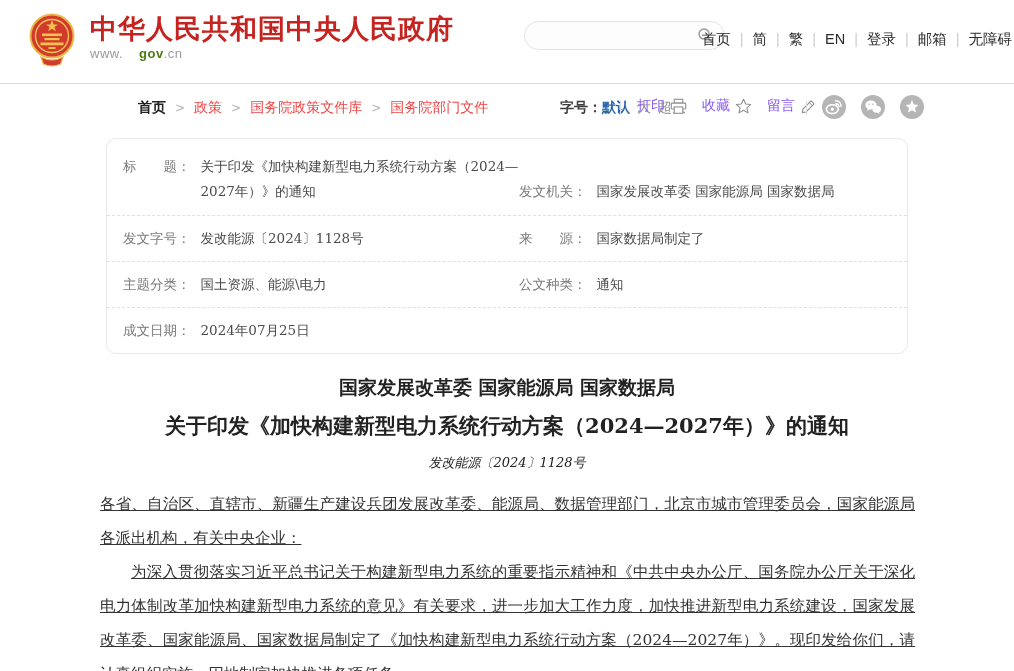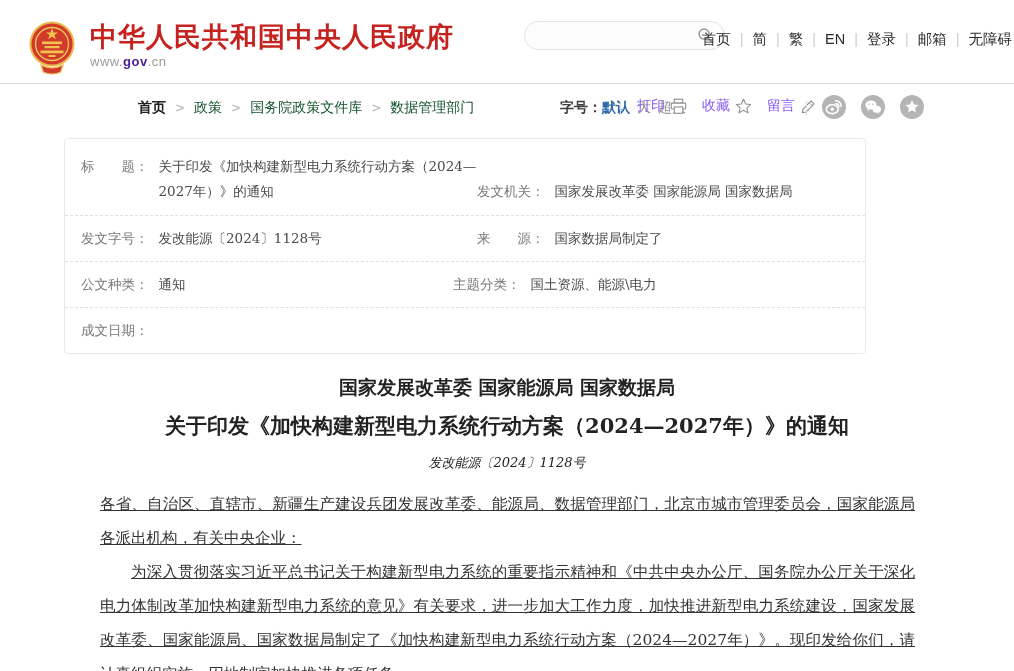--- a/index.html
+++ b/index.html
@@ -1,56 +1,56 @@
 <!DOCTYPE html>
 <html><head>
 <meta charset="utf-8">
 <style>
   html,body{margin:0;padding:0;width:1014px;height:671px;background:#fff;overflow:hidden;}
   *{box-sizing:border-box;}
   body{font-family:"Liberation Sans",sans-serif;}
 
   
   .site-header{position:relative;height:84px;background:#fff;border-bottom:1px solid #d6dde6;}
-  .logo{position:absolute;left:27px;top:20px;display:flex;align-items:flex-start;cursor:pointer;}
+  .logo{position:absolute;left:27px;top:12px;display:flex;align-items:flex-start;cursor:pointer;}
   .emblem{width:50px;height:56px;flex-shrink:0;}
   .logo-text{margin-left:13px;}
   .site-title{font-size:27px;font-weight:bold;letter-spacing:1px;line-height:32px;margin-top:1px;}
   .site-url{font-size:13px;color:#9a9a9a;margin-top:1px;letter-spacing:.5px;}
   .site-url .hl{font-weight:bold;}
   .search{position:absolute;left:524px;top:21px;width:201px;height:29px;border:1px solid #e3e3e3;
           border-radius:15px;background:#fdfdfd;display:flex;align-items:center;padding:0 10px;}
   .search input{flex:1;border:none;outline:none;background:transparent;font-size:13px;min-width:0;}
   .search .mag{width:17px;height:17px;cursor:pointer;flex-shrink:0;}
   .top-nav{position:absolute;right:2px;top:30px;font-size:14.5px;color:#2b2b2b;white-space:nowrap;}
   .top-nav .nav-link{cursor:pointer;}
   .top-nav .nav-link + .nav-link::before{content:"|";color:#ccc;margin:0 9px;font-weight:normal;}
 
   
   .doc-font{font-family:"DejaVu Serif","Liberation Serif",serif;}
   .toolbar{position:relative;height:36px;margin-top:8px;font-size:14px;color:#4a4a4a;}
   .breadcrumb{position:absolute;left:138px;top:7px;white-space:nowrap;}
-  .crumb{cursor:pointer;color:#14532d;}
+  .crumb{cursor:pointer;color:#ef4444;}
   .crumb.first{font-weight:bold;color:#222;}
   .crumb + .crumb::before{content:">";color:#b5b5b5;margin:0 9px;font-size:12px;}
   .fontsize{position:absolute;left:560px;top:7px;white-space:nowrap;}
   .fontsize .fs-label{color:#3d3d3d;font-weight:bold;}
   .fs-opt{color:#8c8c8c;margin-left:7px;cursor:pointer;}
   .fs-opt.active{color:#2c66a7;font-weight:bold;margin-left:0;}
   .vdiv{position:absolute;top:9px;width:0;height:14px;border-left:1px solid #ddd;}
   .vdiv.d1{left:620px;}
   .vdiv.d2{left:806px;}
   .actions{position:absolute;left:637px;top:5px;display:flex;gap:15px;align-items:center;}
   .action{display:flex;align-items:center;gap:5px;color:#8b5cf6;cursor:pointer;white-space:nowrap;}
   .action svg{width:17px;height:17px;}
   .share{position:absolute;left:822px;top:3px;display:flex;gap:15px;align-items:center;}
   .share svg{width:24px;height:24px;cursor:pointer;}
 
   
-  .meta-card{margin:10px 0 0 64px;width:802px;border:1px solid #e9e9e9;border-radius:4px;
+  .meta-card{margin:10px 0 0 106px;width:802px;border:1px solid #e9e9e9;border-radius:10px;
              font-size:13.5px;background:#fff;}
   .meta-row{display:flex;padding:10px 16px;}
   .meta-row.r1{padding:15px 16px 11px;}
   .meta-row + .meta-row{border-top:1px dashed #e0e0e0;}
   .cell{display:flex;align-items:flex-start;}
   .cell-left{width:396px;flex-shrink:0;}
   .cell-right{flex:1;align-items:flex-end;}
   .m-label{color:#7a7a7a;white-space:pre;flex-shrink:0;line-height:25px;}
   .m-value{color:#4a4a4a;margin-left:10px;line-height:25px;}
   .cell-left .m-value{max-width:342px;}
@@ -74,40 +74,40 @@
       <circle cx="25" cy="24" r="16.5" fill="none" stroke="#f0c558" stroke-width="1.4"></circle>
       <polygon fill="#f2c14e" points="25,8 26.6,12.4 31,12.4 27.5,15 28.8,19.3 25,16.7 21.2,19.3 22.5,15 19,12.4 23.4,12.4"></polygon>
       <rect x="15" y="21.5" width="20" height="2.6" fill="#f2c14e"></rect>
       <rect x="17.5" y="26" width="15" height="2.2" fill="#f2c14e"></rect>
       <rect x="13.5" y="30.5" width="23" height="2.8" fill="#f2c14e"></rect>
       <rect x="21.5" y="35" width="7" height="2" fill="#f2c14e"></rect>
       <path d="M14 45 Q25 51 36 45 L33.6 52 Q25 56 16.4 52 Z" fill="#d23a2c" stroke="#e9b84a" stroke-width="1.2"></path>
     </svg>
     <div class="logo-text">
       <div class="site-title" style="color:#c5231f;">中华人民共和国中央人民政府</div>
-      <div class="site-url"><span>www.</span><span class="hl" style="color:#4c1d95;">gov</span><span>.cn</span></div>
+      <div class="site-url"><span>www.</span><span class="hl" style="color:#4d7c0f;margin-left:16px;">gov</span><span>.cn</span></div>
     </div>
   </div>
 
   <div class="search">
     <input type="text" value="" style="">
     <svg class="mag" viewBox="0 0 18 18">
       <circle cx="7.5" cy="7.5" r="5.3" fill="none" stroke="#9a9a9a" stroke-width="1.6"></circle>
       <line x1="11.6" y1="11.6" x2="16" y2="16" stroke="#9a9a9a" stroke-width="1.6" stroke-linecap="round"></line>
     </svg>
   </div>
 
   <nav class="top-nav">
     <span class="nav-link">首页</span><span class="nav-link">简</span><span class="nav-link">繁</span><span class="nav-link">EN</span><span class="nav-link">登录</span><span class="nav-link">邮箱</span><span class="nav-link">无障碍</span>
   </nav>
 </header>
 
 <div class="toolbar doc-font">
   <div class="breadcrumb">
-    <span class="crumb first">首页</span><span class="crumb">政策</span><span class="crumb">国务院政策文件库</span><span class="crumb">数据管理部门</span>
+    <span class="crumb first">首页</span><span class="crumb">政策</span><span class="crumb">国务院政策文件库</span><span class="crumb">国务院部门文件</span>
   </div>
 
   <div class="fontsize">
     <span class="fs-label">字号：</span><span class="fs-opt active">默认</span><span class="fs-opt">大</span><span class="fs-opt">超大</span>
   </div>
 
   <span class="vdiv d1"></span>
 
   <div class="actions">
     <span class="action">
@@ -174,32 +174,33 @@
     <div class="cell cell-left">
       <span class="m-label">发文字号：</span>
       <span class="m-value">发改能源〔2024〕1128号</span>
     </div>
     <div class="cell cell-right">
       <span class="m-label">来　　源：</span>
       <span class="m-value">国家数据局制定了</span>
     </div>
   </div>
   <div class="meta-row">
+    <div class="cell cell-left">
+      <span class="m-label">主题分类：</span>
+      <span class="m-value">国土资源、能源\电力</span>
+    </div>
     <div class="cell cell-right">
       <span class="m-label">公文种类：</span>
       <span class="m-value">通知</span>
     </div>
-    <div class="cell cell-left">
-      <span class="m-label">主题分类：</span>
-      <span class="m-value">国土资源、能源\电力</span>
-    </div>
   </div>
   <div class="meta-row">
     <div class="cell cell-left">
       <span class="m-label">成文日期：</span>
+      <span class="m-value">2024年07月25日</span>
     </div>
     <div class="cell cell-right">
       <span class="m-label"></span>
       <span class="m-value"></span>
     </div>
   </div>
 </div>
 
 <article class="article doc-font">
   <div class="a-title1">国家发展改革委 国家能源局 国家数据局</div>

